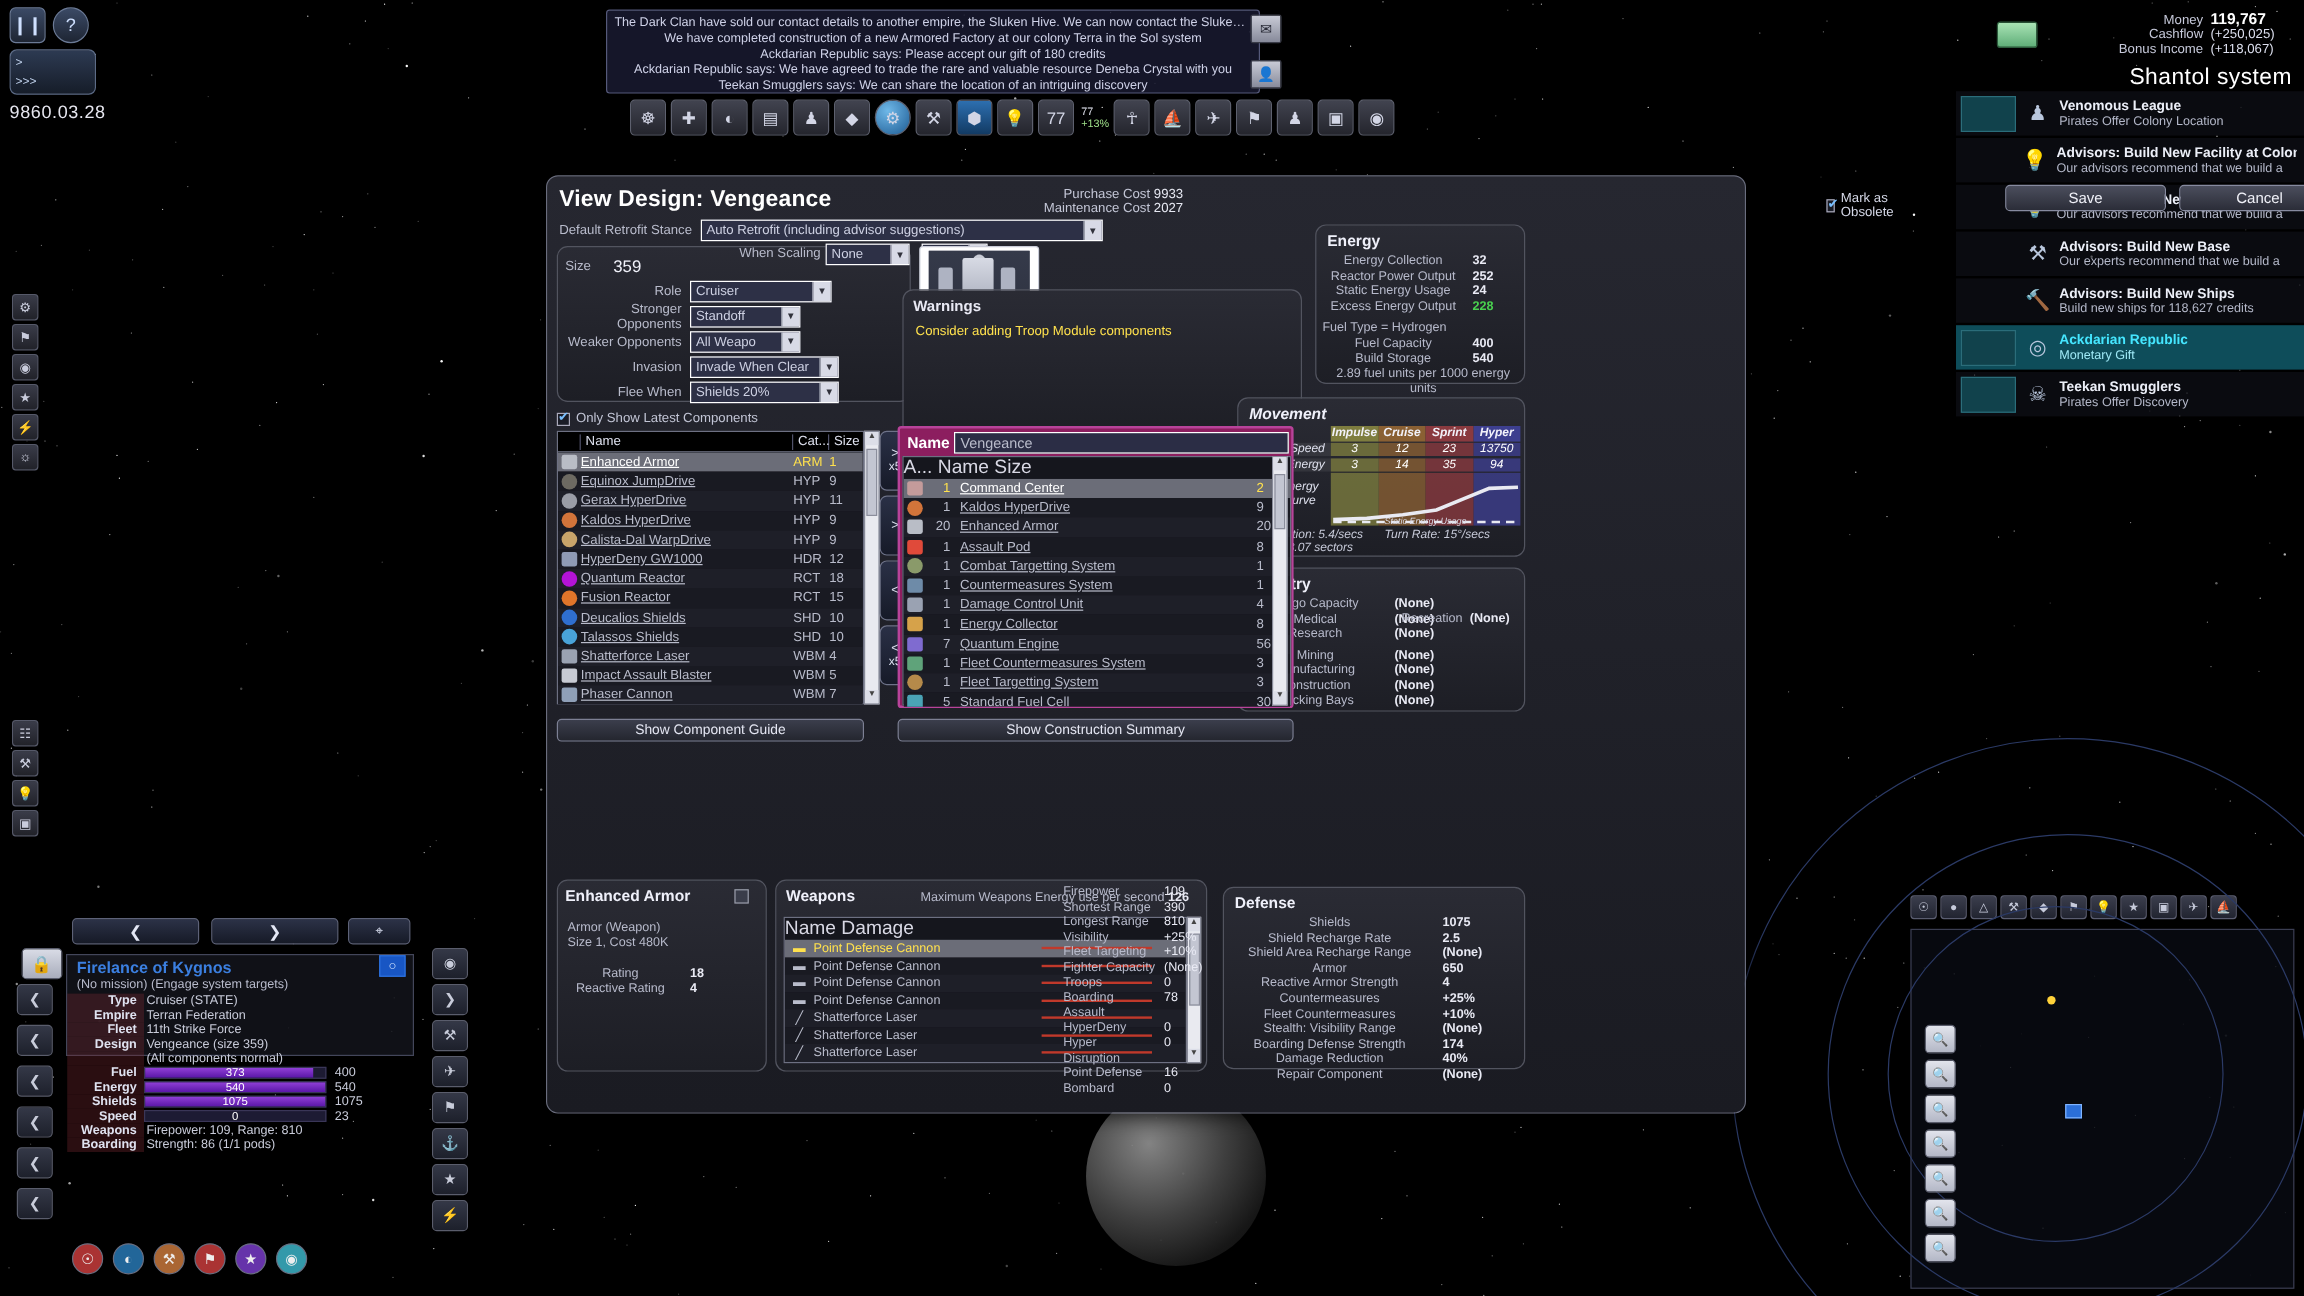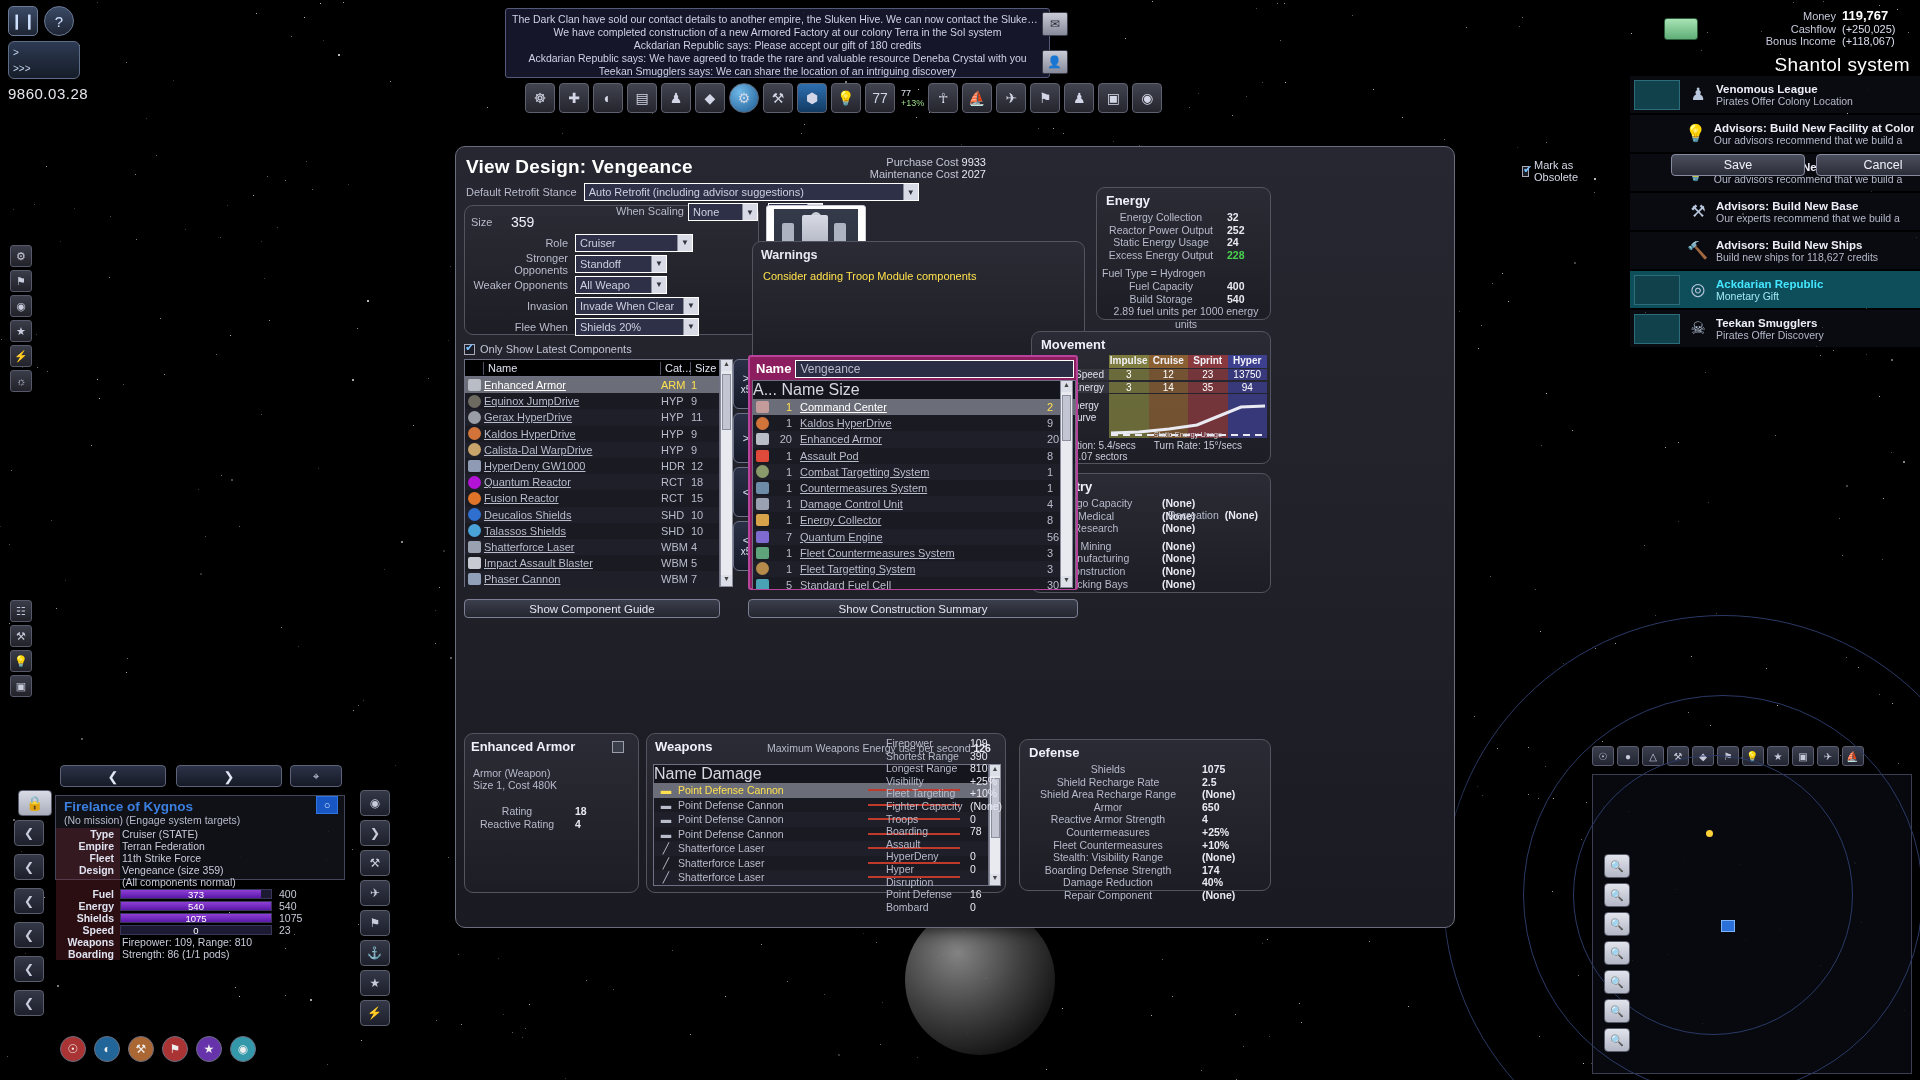--- a/index.html
+++ b/index.html
@@ -235,21 +235,21 @@
   }
   #instbl { position:absolute; left:2px; top:23px; width:324px; height:208px; background:#15161d; border:1px solid #6d7082; }
 
   
   #warn { position:absolute; left:296px; top:48px; width:333px; height:126px;margin-top:46px; }
   #warn .h { font-size:12.5px; color:#e9e9f4; font-weight:bold; padding:6px 0 0 8px; }
   #warn .w { font-size:11px; color:#ffe14d; padding:8px 0 0 10px; }
 
   
   #energy { position:absolute; left:640px; top:40px; width:175px; height:133px; }
-  #movement { position:absolute; left:575px; top:184px; width:240px; height:133px; }
+  #movement { position:absolute; left:575px; top:184px; width:240px; height:133px;font-style:italic; }
   #industry { position:absolute; left:575px; top:326px; width:240px; height:120px; }
   #defense  { position:absolute; left:563px; top:592px; width:252px; height:152px; }
   .stat { font-size:10.5px; line-height:12.6px; display:flex; }
   .stat .k { text-align:center; color:#b7bacb; }
   .stat .v { color:#e9eaf4; padding-left:6px; font-weight:bold; }
   .green { color:#49d14f !important; }
   .pnlttl { font-size:13px; font-weight:bold; color:#eff0fa; padding:5px 0 3px 9px; }
 
   
   .mvt { width:210px; margin-left:25px; font-size:10px; }

